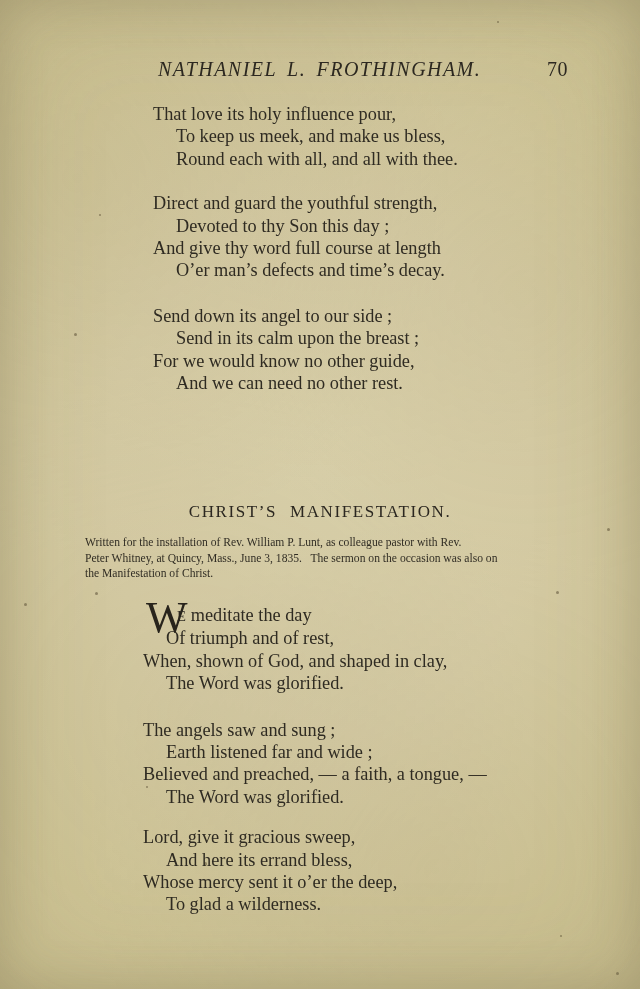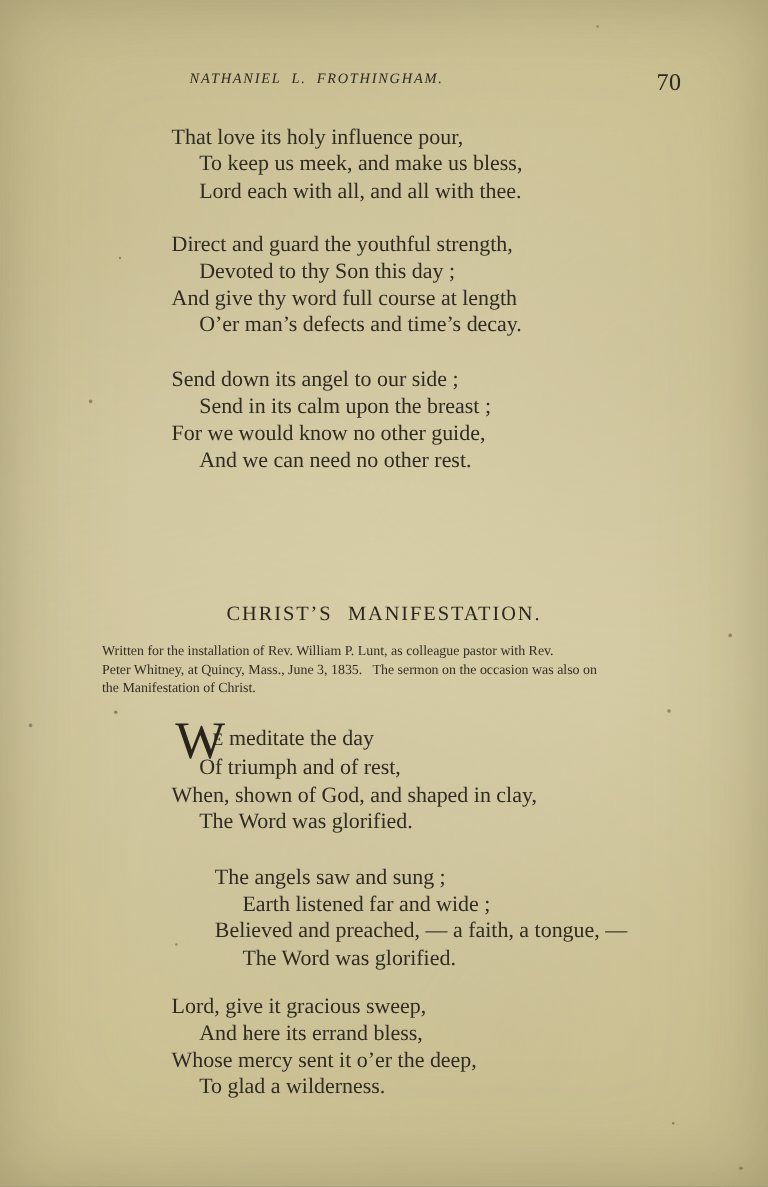--- a/index.html
+++ b/index.html
@@ -65,21 +65,21 @@
     left: 68px;
     right: 60px;
     top: 58px;
     height: 26px;
   }
   .head-title {
     position: absolute;
     left: 90px;
     top: 0;
     font-style: italic;
-    font-size: 12px;
+    font-size: 20px;
     letter-spacing: 1.45px;
     word-spacing: 4px;
     white-space: nowrap;
     color: #2b2720;
   }
   .folio {
     position: absolute;
     right: 12px;
     top: 0px;
     font-size: 20px;
@@ -156,26 +156,26 @@
   <span class="speck" style="left:560px;top:935px;width:2px;height:2px;"></span>
   <span class="speck" style="left:616px;top:972px;width:3px;height:3px;"></span>
 
   <div class="content">
 
     <div class="running-head">
       <span class="head-title">NATHANIEL L. FROTHINGHAM.</span>
       <span class="folio">70</span>
     </div>
 
-    <div class="poem" style="top:103px;">
+    <div class="poem" style="top:103px;padding-left:10px;">
 
       <div class="stanza">
         <span class="line">That love its holy influence pour,</span>
         <span class="line indent">To keep us meek, and make us bless,</span>
-        <span class="line indent">Lord each with all, and all with thee.</span>
+        <span class="line indent">Round each with all, and all with thee.</span>
       </div>
 
       <div class="stanza" style="margin-top:22px;">
         <span class="line">Direct and guard the youthful strength,</span>
         <span class="line indent">Devoted to thy Son this day ;</span>
         <span class="line">And give thy word full course at length</span>
         <span class="line indent">O’er man’s defects and time’s decay.</span>
       </div>
 
       <div class="stanza" style="margin-top:23px;">
@@ -198,21 +198,21 @@
     <div class="poem" style="top:604px;">
 
       <div class="stanza dropcap-wrap">
         <span class="dropcap">W</span>
         <span class="line firstline"><span class="smallcap">E</span><span> meditate the day</span></span>
         <span class="line indent">Of triumph and of rest,</span>
         <span class="line">When, shown of God, and shaped in clay,</span>
         <span class="line indent">The Word was glorified.</span>
       </div>
 
-      <div class="stanza" style="margin-top:24px;margin-left:36px;">
+      <div class="stanza" style="margin-top:24px;">
         <span class="line">The angels saw and sung ;</span>
         <span class="line indent">Earth listened far and wide ;</span>
         <span class="line">Believed and preached, — a faith, a tongue, —</span>
         <span class="line indent">The Word was glorified.</span>
       </div>
 
       <div class="stanza" style="margin-top:18px;">
         <span class="line">Lord, give it gracious sweep,</span>
         <span class="line indent">And here its errand bless,</span>
         <span class="line">Whose mercy sent it o’er the deep,</span>

